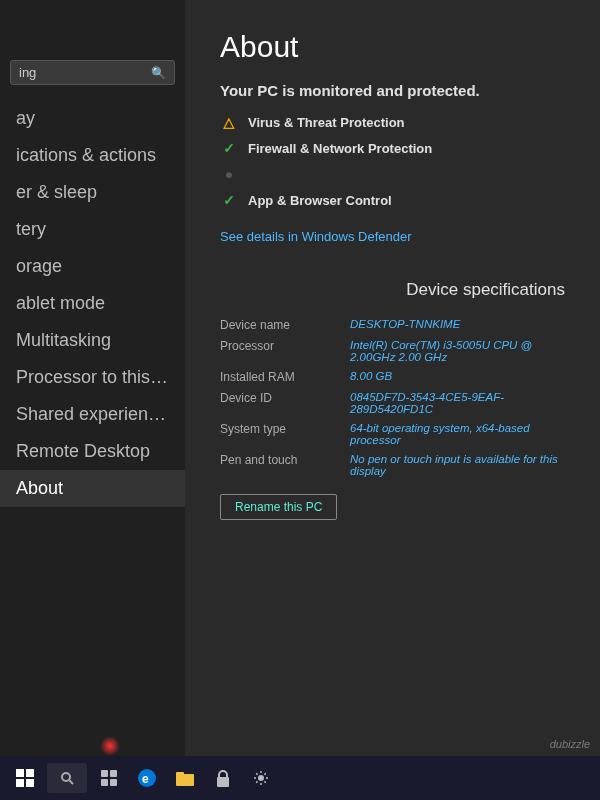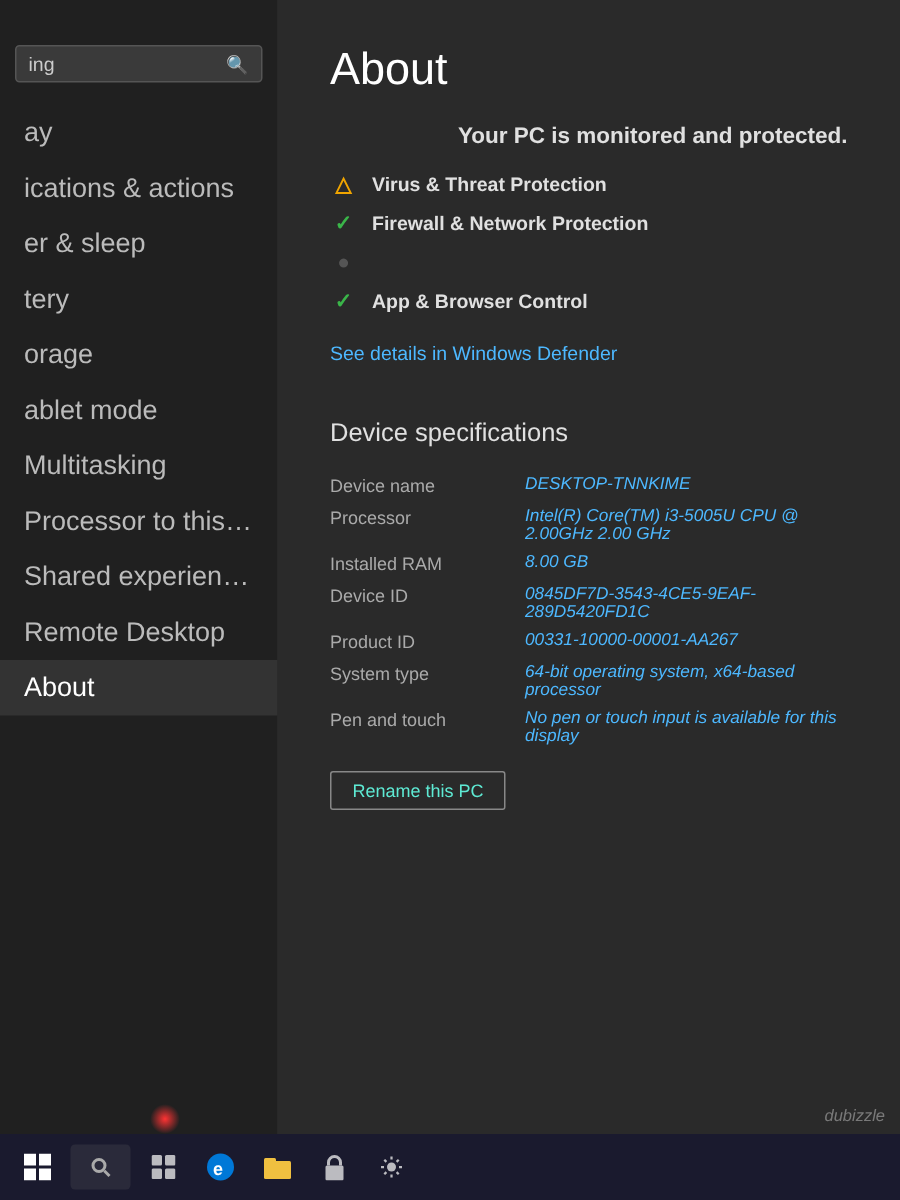--- a/index.html
+++ b/index.html
@@ -58,21 +58,21 @@
       background: #2d2d2d;
       display: flex;
       overflow: hidden;
     }
 
     
     .sidebar {
       width: 185px;
       background: #202020;
       height: 100%;
-      padding-top: 30px;
+      padding-top: 60px;
       flex-shrink: 0;
     }
 
     .search-box {
       margin: 0 10px 15px 10px;
       display: flex;
       align-items: center;
       background: #3a3a3a;
       border-radius: 3px;
       padding: 4px 8px;
@@ -120,21 +120,20 @@
       font-weight: 300;
       color: #ffffff;
       margin-bottom: 18px;
     }
 
     .subtitle {
       font-size: 15px;
       font-weight: 600;
       color: #e0e0e0;
       margin-bottom: 14px;
-      text-align: right;
     }
 
     .security-items {
       margin-bottom: 18px;
     }
 
     .security-item {
       display: flex;
       align-items: center;
       margin-bottom: 8px;
@@ -166,20 +165,21 @@
       margin-bottom: 28px;
       display: inline-block;
     }
 
     .section-title {
       font-size: 17px;
       font-weight: 400;
       color: #e0e0e0;
       margin-bottom: 16px;
       margin-top: 8px;
+      text-align: right;
     }
 
     .specs-table {
       width: 100%;
       border-collapse: collapse;
     }
     .specs-table tr {
       vertical-align: top;
     }
     .specs-table td {
@@ -322,24 +322,20 @@
           </tr>
           <tr>
             <td>Installed RAM</td>
             <td>8.00 GB</td>
           </tr>
           <tr>
             <td>Device ID</td>
             <td>0845DF7D-3543-4CE5-9EAF-289D5420FD1C</td>
           </tr>
           <tr>
-            <td>Product ID</td>
-            <td>00331-10000-00001-AA267</td>
-          </tr>
-          <tr>
             <td>System type</td>
             <td>64-bit operating system, x64-based processor</td>
           </tr>
           <tr>
             <td>Pen and touch</td>
             <td>No pen or touch input is available for this display</td>
           </tr>
         </tbody>
       </table>
 

